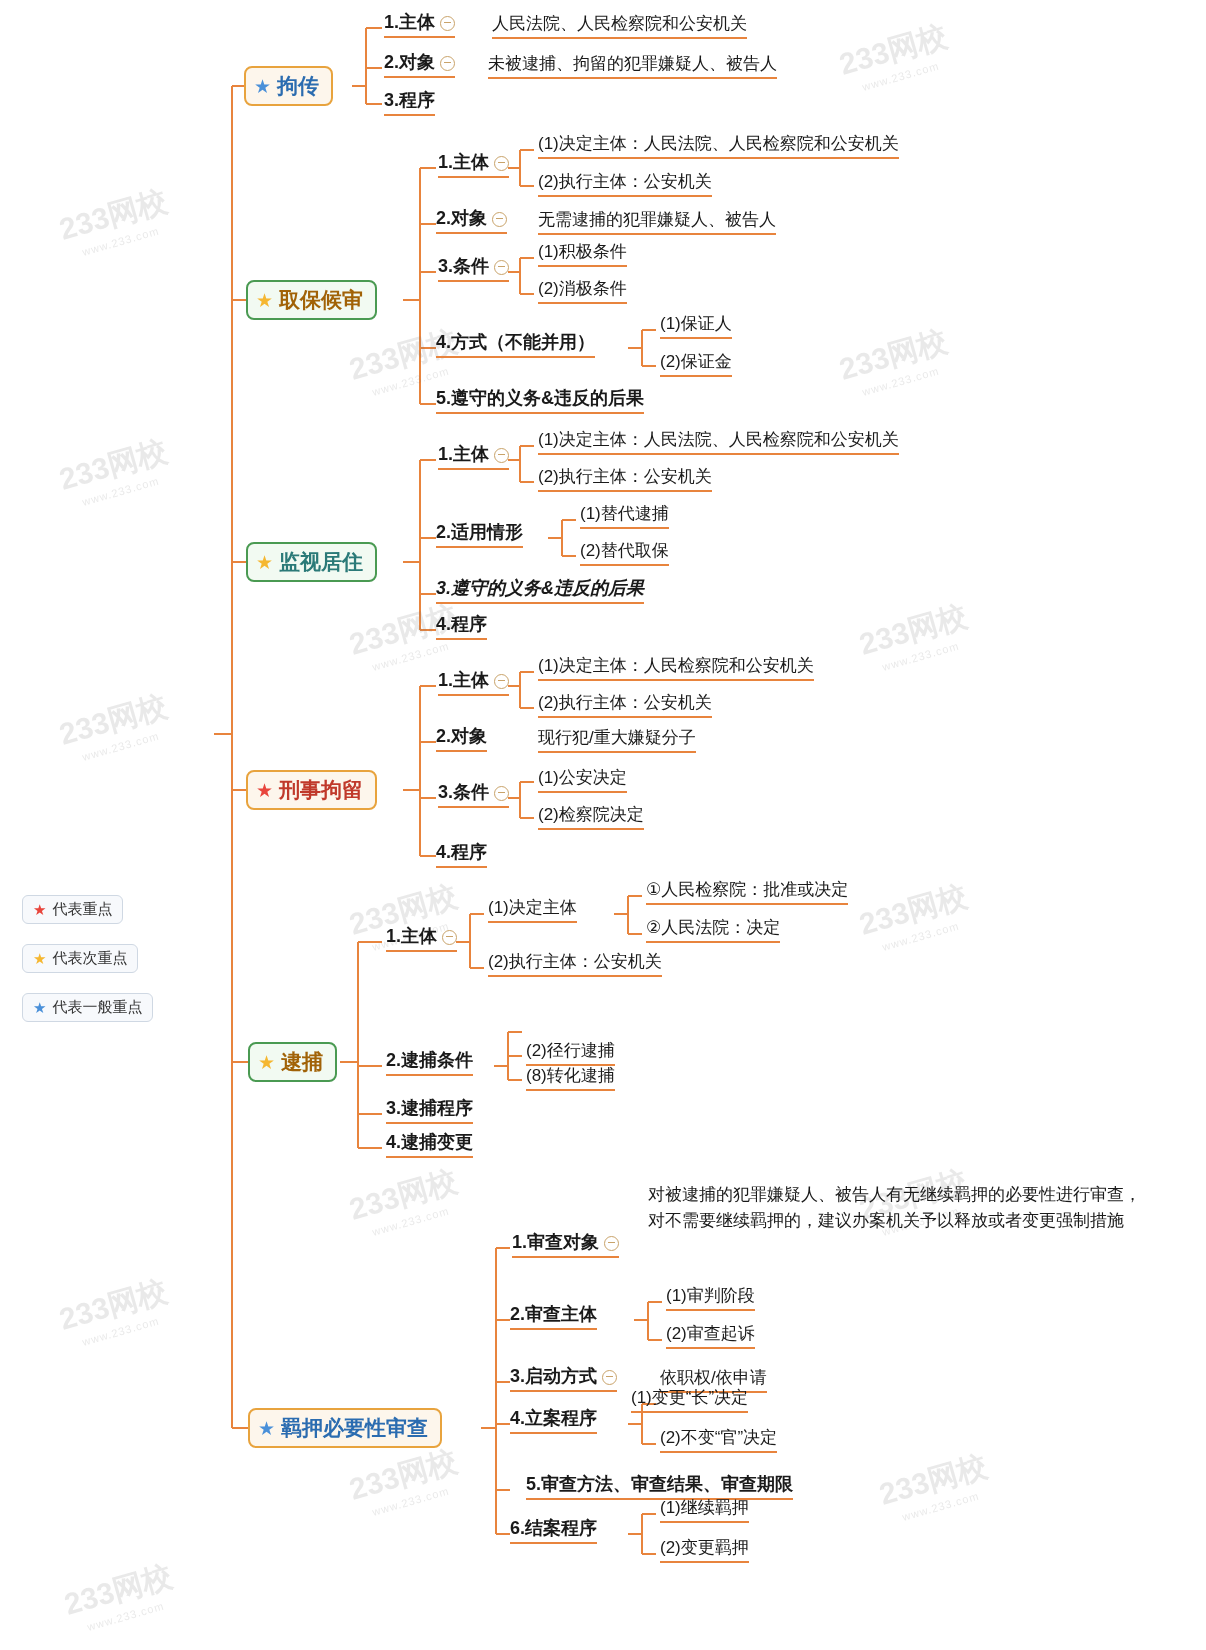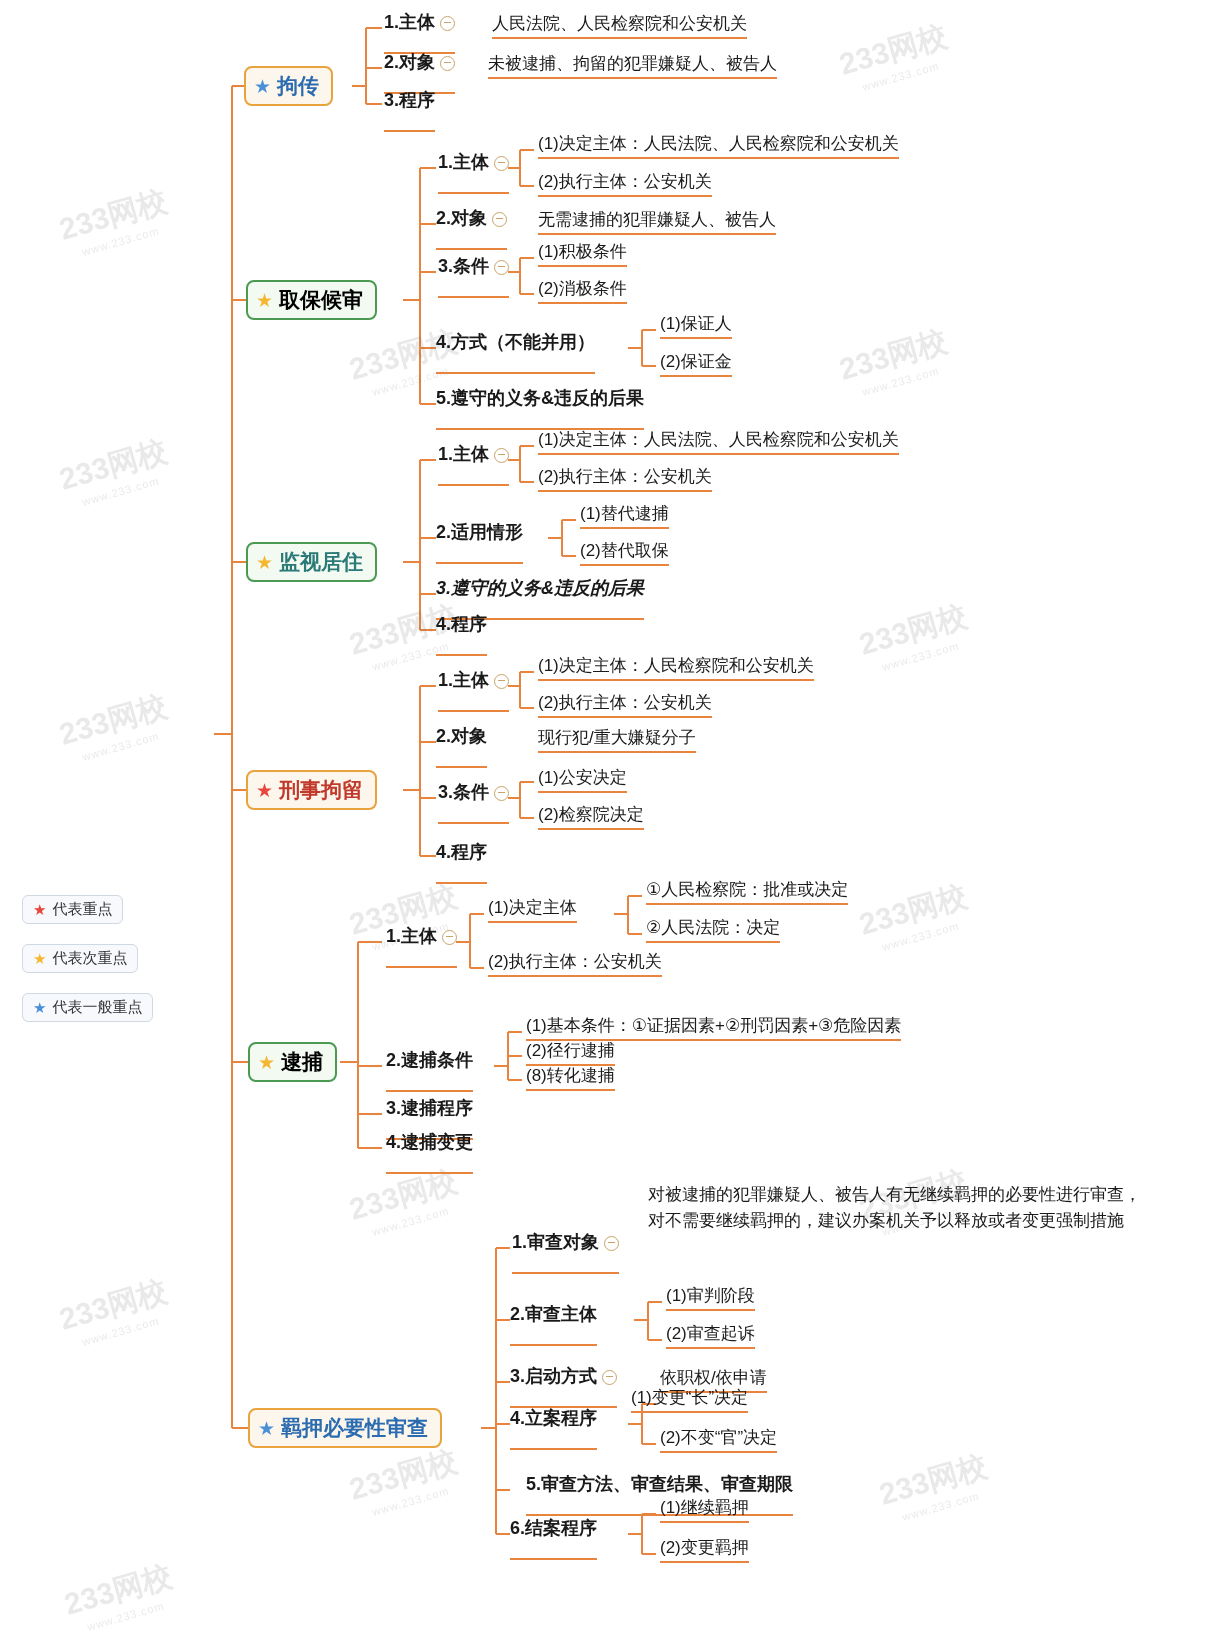--- a/index.html
+++ b/index.html
@@ -27,32 +27,32 @@
     background:#fdf6ec;border:2px solid #e8a33d;border-radius:8px;
     display:flex;align-items:center;gap:6px;
     padding:4px 12px 4px 8px;font-size:21px;font-weight:bold;
     white-space:nowrap;
   }
   .l1 .star{font-size:19px;line-height:1;}
   .l1.green{border-color:#4a9a52;background:#f2faf2;}
   .l1.orange{border-color:#e8a33d;background:#fdf6ec;}
 
   .label-blue{color:#2b6cb0;}
-  .label-green{color:#000000;}
+  .label-green{color:#a16207;}
   .label-teal{color:#2b7a78;}
   .label-red{color:#c0392b;}
 
   .star-red{color:#e8453c;}
   .star-yellow{color:#f5b731;}
   .star-blue{color:#4a90d9;}
 
   
   .l2{
     font-size:18px;font-weight:bold;color:#1a1a1a;white-space:nowrap;
-    padding-bottom:18px;
+    padding-bottom:2px;
   }
   .l2.ul{border-bottom:2px solid #e8843d;}
 
   
   .l3{
     font-size:17px;color:#1a1a1a;white-space:nowrap;padding-bottom:2px;
     border-bottom:2px solid #e8843d;
   }
   .l3.plain{border-bottom:none;}
   .l3.wrap{white-space:normal;line-height:1.5;}
@@ -394,23 +394,20 @@
   <div class="node l3" style="left:646px;top:878px;">
     <span>①人民检察院：批准或决定</span>
   </div>
   <div class="node l3" style="left:646px;top:916px;">
     <span>②人民法院：决定</span>
   </div>
 
   <div class="node l2 ul" style="left:386px;top:1048px;">
     <span>2.逮捕条件</span>
   </div>
-  <div class="node l3" style="left:526px;top:1014px;">
-    <span>(1)基本条件：①证据因素+②刑罚因素+③危险因素</span>
-  </div>
   <div class="node l3" style="left:526px;top:1039px;">
     <span>(2)径行逮捕</span>
   </div>
   <div class="node l3" style="left:526px;top:1064px;">
     <span>(8)转化逮捕</span>
   </div>
 
   <div class="node l2 ul" style="left:386px;top:1096px;">
     <span>3.逮捕程序</span>
   </div>

